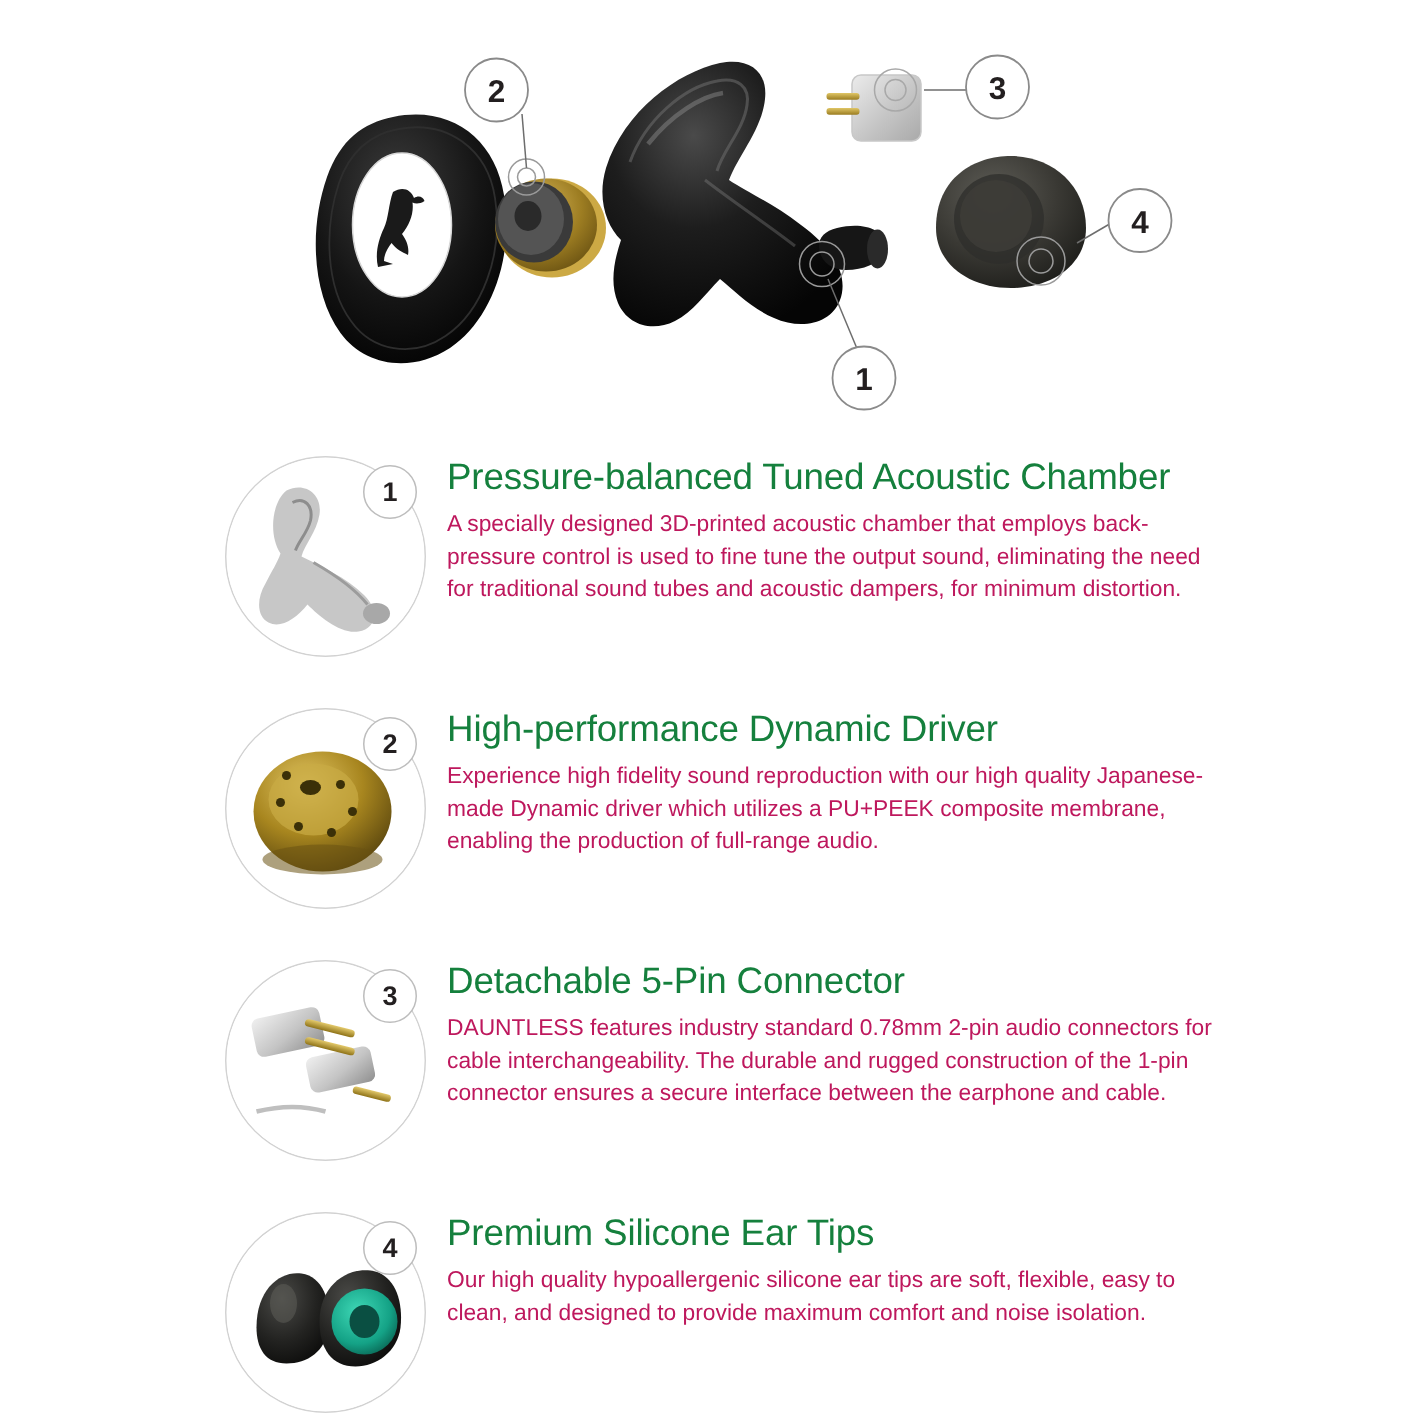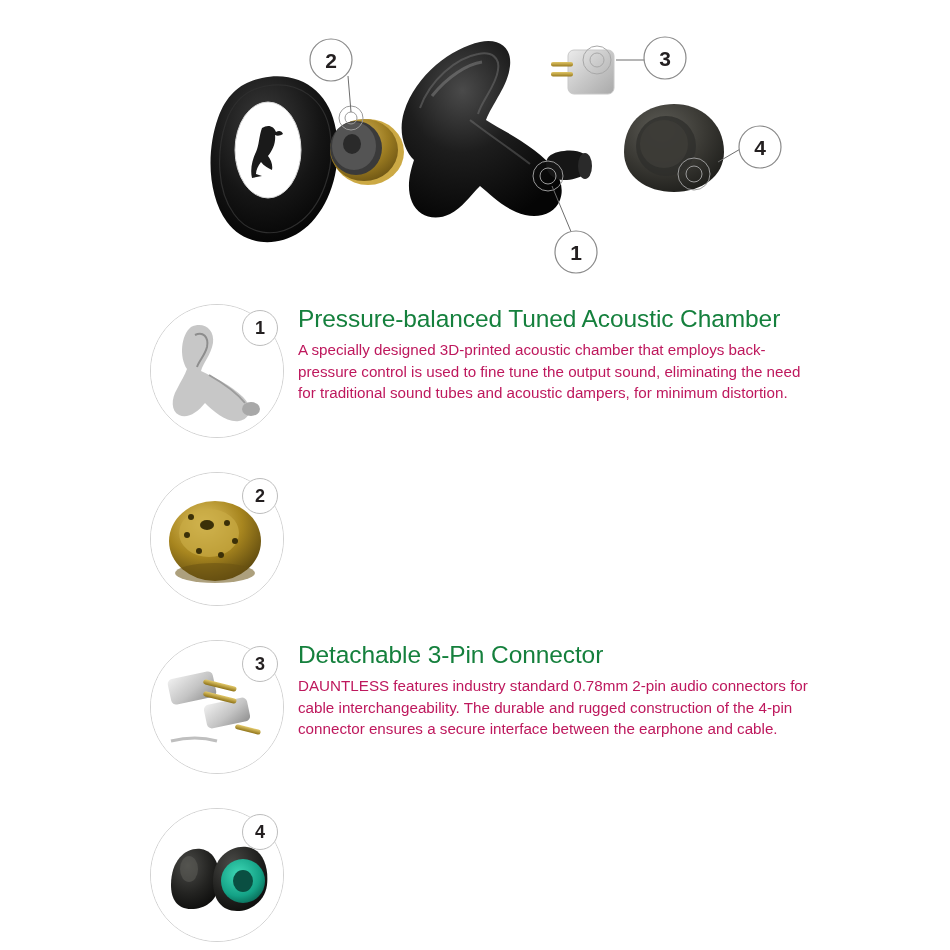--- a/index.html
+++ b/index.html
@@ -268,20 +268,22 @@
         <circle cx="48" cy="78" r="3" fill="#3b3008"></circle>
         <circle cx="70" cy="82" r="3" fill="#3b3008"></circle>
         <circle cx="84" cy="68" r="3" fill="#3b3008"></circle>
         <circle cx="76" cy="50" r="3" fill="#3b3008"></circle>
         <circle cx="40" cy="44" r="3" fill="#3b3008"></circle>
         <ellipse cx="64" cy="100" rx="40" ry="10" fill="#6a5212" opacity="0.55"></ellipse>
       </svg>
     </div>
     <div class="badge thumb-badge">2</div>
     <div class="ftext">
+      <h2 class="ftitle">High-performance Dynamic Driver</h2>
+      <p class="fbody">Experience high fidelity sound reproduction with our high quality Japanese-made Dynamic driver which utilizes a PU+PEEK composite membrane, enabling the production of full-range audio.</p>
     </div>
   </div>
 
   <div class="feature" id="feat-2">
     <div class="thumb">
       <svg width="132" height="132" viewBox="0 0 132 132" xmlns="http://www.w3.org/2000/svg">
         <rect width="132" height="132" fill="#ffffff"></rect>
         <defs>
           <linearGradient id="cg2" x1="0" y1="0" x2="1" y2="1">
             <stop offset="0%" stop-color="#f0f0f0"></stop>
@@ -296,22 +298,22 @@
         <rect x="18" y="34" width="46" height="26" rx="5" fill="url(#cg2)" transform="rotate(-12 41 47)"></rect>
         <rect x="54" y="60" width="44" height="24" rx="5" fill="url(#cg2)" transform="rotate(-12 76 72)"></rect>
         <rect x="52" y="42" width="34" height="5" rx="2.5" fill="url(#pg2)" transform="rotate(14 69 44)"></rect>
         <rect x="52" y="54" width="34" height="5" rx="2.5" fill="url(#pg2)" transform="rotate(14 69 56)"></rect>
         <rect x="84" y="86" width="26" height="5" rx="2.5" fill="url(#pg2)" transform="rotate(14 97 88)"></rect>
         <path d="M20 100 C36 96 52 96 66 100" stroke="#bfbfbf" stroke-width="3" fill="none"></path>
       </svg>
     </div>
     <div class="badge thumb-badge">3</div>
     <div class="ftext">
-      <h2 class="ftitle">Detachable 3-Pin Connector</h2>
-      <p class="fbody">DAUNTLESS features industry standard 0.78mm 2-pin audio connectors for cable interchangeability. The durable and rugged construction of the 4-pin connector ensures a secure interface between the earphone and cable.</p>
+      <h2 class="ftitle">Detachable 5-Pin Connector</h2>
+      <p class="fbody">DAUNTLESS features industry standard 0.78mm 2-pin audio connectors for cable interchangeability. The durable and rugged construction of the 1-pin connector ensures a secure interface between the earphone and cable.</p>
     </div>
   </div>
 
   <div class="feature" id="feat-3">
     <div class="thumb">
       <svg width="132" height="132" viewBox="0 0 132 132" xmlns="http://www.w3.org/2000/svg">
         <rect width="132" height="132" fill="#ffffff"></rect>
         <defs>
           <radialGradient id="tg2" cx="35%" cy="28%" r="78%">
             <stop offset="0%" stop-color="#4a4a47"></stop>
@@ -327,15 +329,19 @@
         <path d="M20 76 C20 50 36 38 50 40 C64 42 70 58 68 76
                  C66 92 54 100 40 100 C26 100 20 90 20 76 Z" fill="url(#tg2)"></path>
         <path d="M62 72 C62 48 80 36 96 38 C112 40 118 58 116 76
                  C114 92 100 102 86 102 C70 102 62 90 62 72 Z" fill="url(#tg2)"></path>
         <ellipse cx="92" cy="72" rx="22" ry="22" fill="url(#tealG)"></ellipse>
         <ellipse cx="92" cy="72" rx="10" ry="11" fill="#0a4f42"></ellipse>
         <ellipse cx="38" cy="60" rx="9" ry="13" fill="#5c5c58" opacity="0.55"></ellipse>
       </svg>
     </div>
     <div class="badge thumb-badge">4</div>
+    <div class="ftext">
+      <h2 class="ftitle">Premium Silicone Ear Tips</h2>
+      <p class="fbody">Our high quality hypoallergenic silicone ear tips are soft, flexible, easy to clean, and designed to provide maximum comfort and noise isolation.</p>
+    </div>
   </div>
 
 </div>
 
 </body></html>

